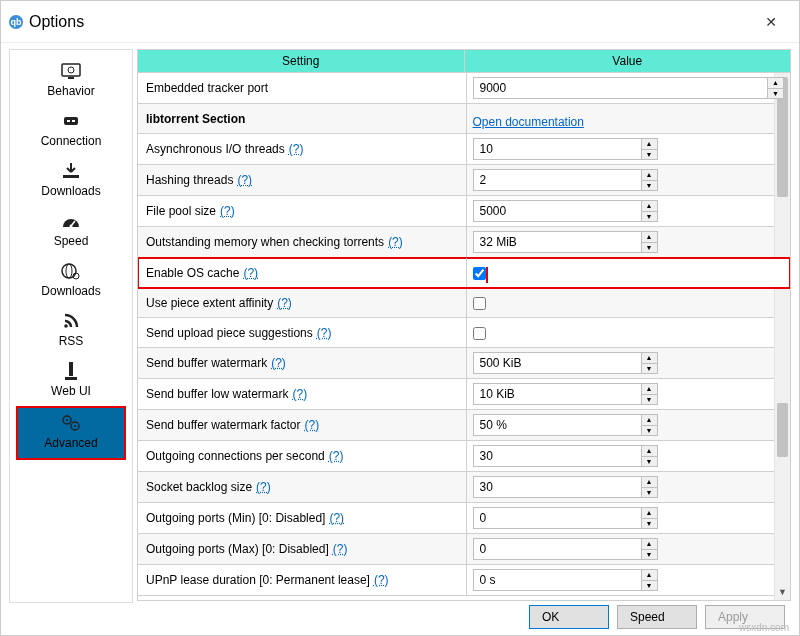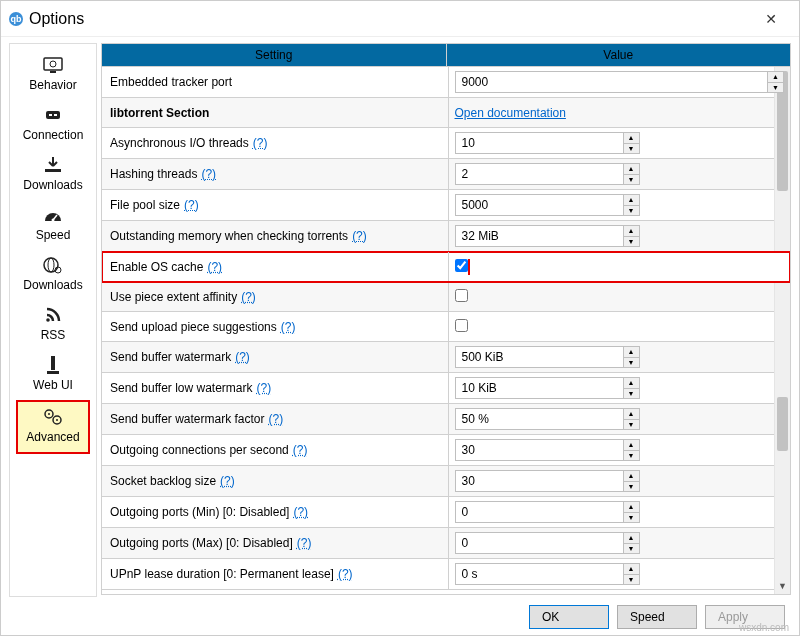--- a/index.html
+++ b/index.html
@@ -1,40 +1,40 @@
 <!DOCTYPE html>
 <html><head>
 <meta charset="utf-8">
 <style>
 * { box-sizing: border-box; margin: 0; padding: 0; font-family: "Segoe UI", Tahoma, sans-serif; font-size: 12px; }
 body { background: #fff; width: 800px; height: 636px; overflow: hidden; position: relative; border: 1px solid #ccc;}
-.titlebar { height: 36px; display: flex; align-items: center; padding: 0 8px; border-bottom: 1px solid #eee; }
+.titlebar { height: 42px; display: flex; align-items: center; padding: 0 8px; border-bottom: 1px solid #eee; }
 .titlebar .appicon { width: 14px; height: 14px; background: #3b8fd8; border-radius: 50%; margin-right: 6px; display:flex;align-items:center;justify-content:center;color:#fff;font-size:9px;font-weight:bold;}
 .titlebar .title { flex: 1; font-size: 16px; }
 .titlebar .close { width: 40px; text-align: center; font-size: 14px; color: #333; cursor: pointer; }
 .main { display: flex; height: 560px; }
 
-.sidebar { width: 88px; background: #fff; border: 1px solid #ddd; margin:6px 4px 0 8px; padding: 6px 0; }
+.sidebar { width: 124px; background: #fff; border: 1px solid #ddd; margin:6px 4px 0 8px; padding: 6px 0; }
 .side-item { display: flex; flex-direction: column; align-items: center; padding: 4px 0 8px; cursor: pointer; margin: 0 6px; }
-.side-item.selected { background: #fef9c3; border: 2px solid #e60000; }
+.side-item.selected { background: #0369a1; border: 2px solid #e60000; }
 .side-item .icon { width: 28px; height: 22px; margin-bottom: 2px; display:flex;align-items:center;justify-content:center; color:#222; }
 .side-item .label { font-size: 12px; }
 
 .content { flex: 1; position: relative; margin-top:6px; margin-right:8px; }
-.grid-head { display: flex; border: 1px solid #d0d0d0; background: #0369a1; }
+.grid-head { display: flex; border: 1px solid #d0d0d0; background: #5eead4; }
 .grid-head .col { flex: 1; text-align: center; padding: 4px; border-right: 1px solid #d0d0d0; }
 .grid-head .col:last-child { border-right: none; }
 
 .grid-body { border: 1px solid #d0d0d0; border-top: none; height: 528px; overflow: hidden; position: relative; }
 .row { display: flex; border-bottom: 1px solid #d0d0d0; min-height: 30px; align-items: stretch; }
 .row:nth-child(odd) { background: #f7f7f7; }
 .row:nth-child(even) { background: #fff; }
 .row.section .cell-l { font-weight: bold; text-align: center; }
 .cell-l { flex: 1; padding: 6px 8px; display: flex; align-items: center; }
-.cell-r { flex: 1; padding: 4px 6px; display: flex; align-items: center; border-left: 1px solid #d0d0d0; position: relative; }
+.cell-r { flex: 1; padding: 4px 6px; display: flex; align-items: flex-end; border-left: 1px solid #d0d0d0; position: relative; }
 .help { color: #0066cc; text-decoration: underline dotted; margin-left: 4px; }
 .link { color: #0066cc; text-decoration: underline; }
 .valinput { flex: 1; border: 1px solid #bfbfbf; padding: 3px 6px; background: #fff; height: 22px; }
 .spinner-wrap { display:flex; flex:1; }
 .spinner { width: 16px; display:flex; flex-direction:column; border:1px solid #bfbfbf; border-left:none;}
 .spinner div { flex:1; display:flex; align-items:center; justify-content:center; font-size:7px; background:#f0f0f0; cursor:pointer; line-height:1;}
 .spinner div:first-child { border-bottom:1px solid #bfbfbf;}
 .chk { width: 13px; height: 13px; }
 .row.redbox { outline: 2px solid #e60000; outline-offset: -1px; position: relative; z-index:2;}
 .row.redbox .cell-r { position: relative; }

